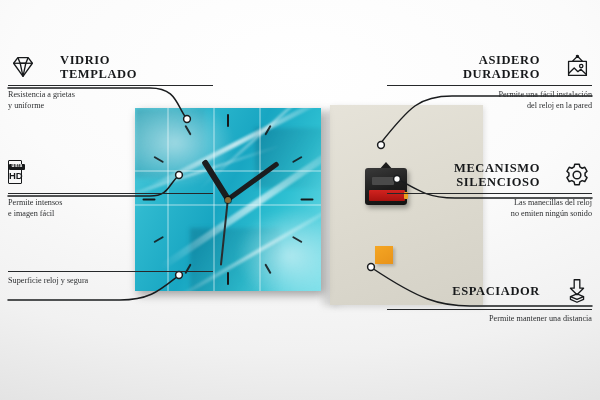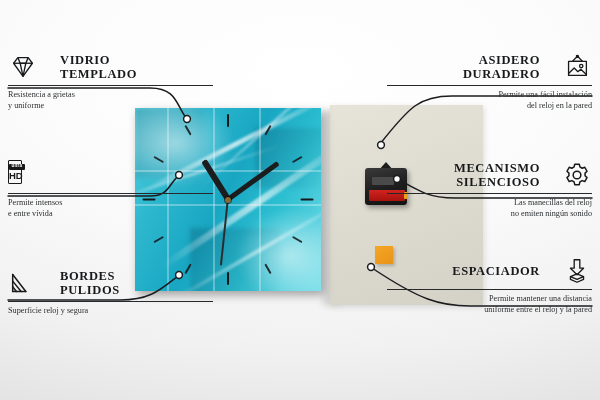--- a/index.html
+++ b/index.html
@@ -316,38 +316,25 @@
           <span class="hd-ultra">ultra</span>
           <span class="hd-main">HD</span>
         </span>
       </span>
       <span class="f-title">
         <br>
       </span>
     </div>
     <div class="f-rule"></div>
     <div class="f-desc">
-      <span>Permite intensos</span><br><span>e entre vívida</span>
+      <span>Permite intensos</span><br><span>e imagen fácil</span>
     </div>
   </div>
 
   <div class="feature left" style="top:268px">
-    <div class="f-head">
-      <span class="f-icon">
-        <svg viewBox="0 0 32 32" fill="none" stroke="#17191b" stroke-width="1.6" stroke-linecap="round">
-          <path d="M5,7 L19,25"></path>
-            <path d="M5,14 L14,25"></path>
-            <path d="M5,20 L9,25"></path>
-            <path d="M5,7 L5,25 L19,25"></path>
-        </svg>
-      </span>
-      <span class="f-title">
-        <span>BORDES</span><br><span>PULIDOS</span>
-      </span>
-    </div>
     <div class="f-rule"></div>
     <div class="f-desc">
       <span>Superficie reloj y segura</span>
     </div>
   </div>
 
   <div class="feature right" style="top:160px">
     <div class="f-head">
       <span class="f-icon">
         <svg viewBox="0 0 32 32" fill="none" stroke="#17191b" stroke-width="1.6" stroke-linejoin="round">
@@ -379,32 +366,32 @@
       <span class="f-title">
         <span>ASIDERO</span><br><span>DURADERO</span>
       </span>
     </div>
     <div class="f-rule"></div>
     <div class="f-desc">
       <span>Permite una fácil instalación</span><br><span>del reloj en la pared</span>
     </div>
   </div>
 
-  <div class="feature right" style="top:256px">
+  <div class="feature right" style="top:276px">
     <div class="f-head">
       <span class="f-icon">
         <svg viewBox="0 0 32 32" fill="none" stroke="#17191b" stroke-width="1.4" stroke-linejoin="round">
           <path d="M13,4 h6 v9 h4 l-7,7 -7,-7 h4 Z"></path>
           <path d="M9,22 l7,-3 7,3 -7,3 Z"></path>
           <path d="M9,22 v3 l7,3 7,-3 v-3"></path>
         </svg>
       </span>
       <span class="f-title">
         <span>ESPACIADOR</span><br>
       </span>
     </div>
     <div class="f-rule"></div>
     <div class="f-desc">
-      <span>Permite mantener una distancia</span><br><span>uniforme entre el reloj y la pared</span>
+      <span>Permite mantener una distancia</span><br>
     </div>
   </div>
 
 </div>
 
 </body></html>

